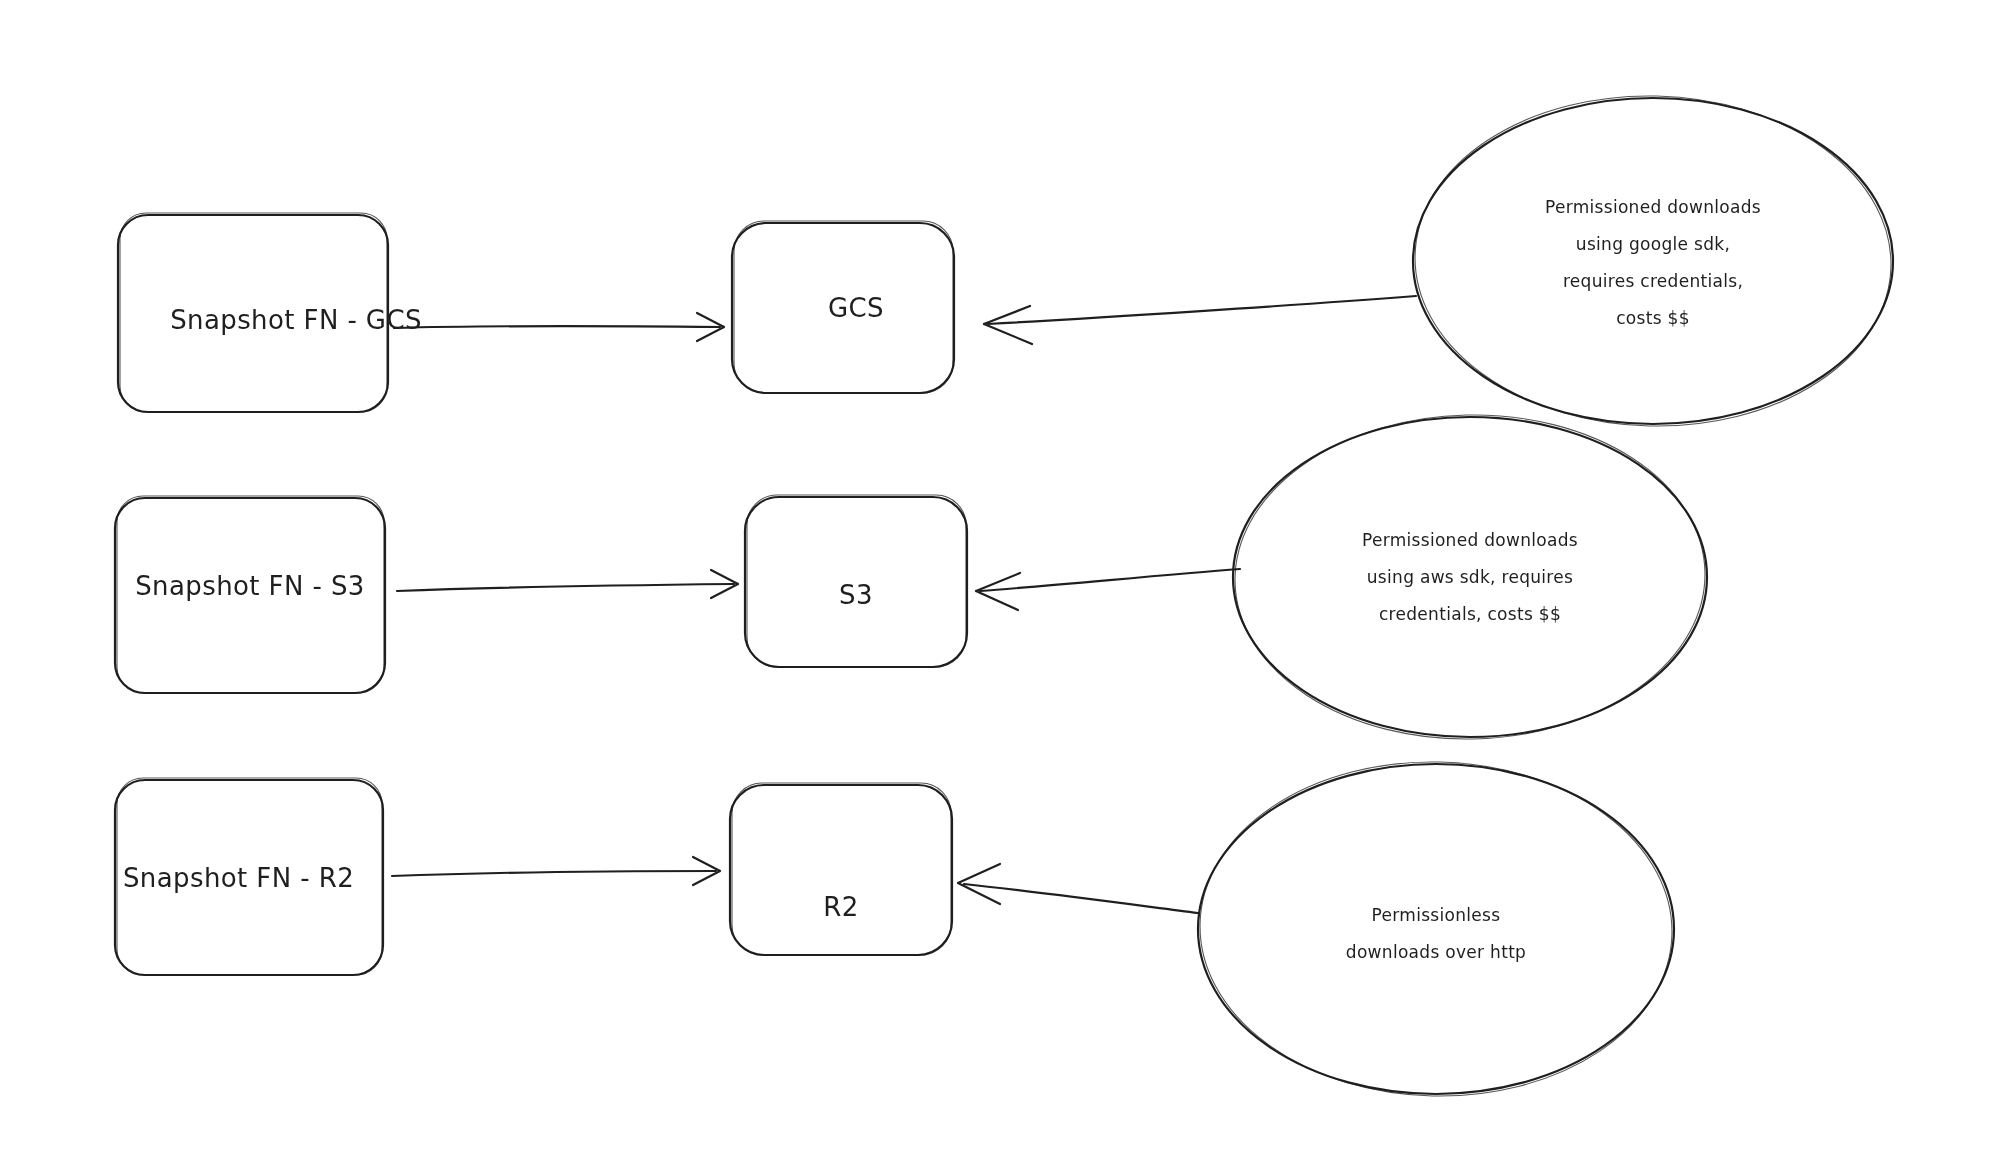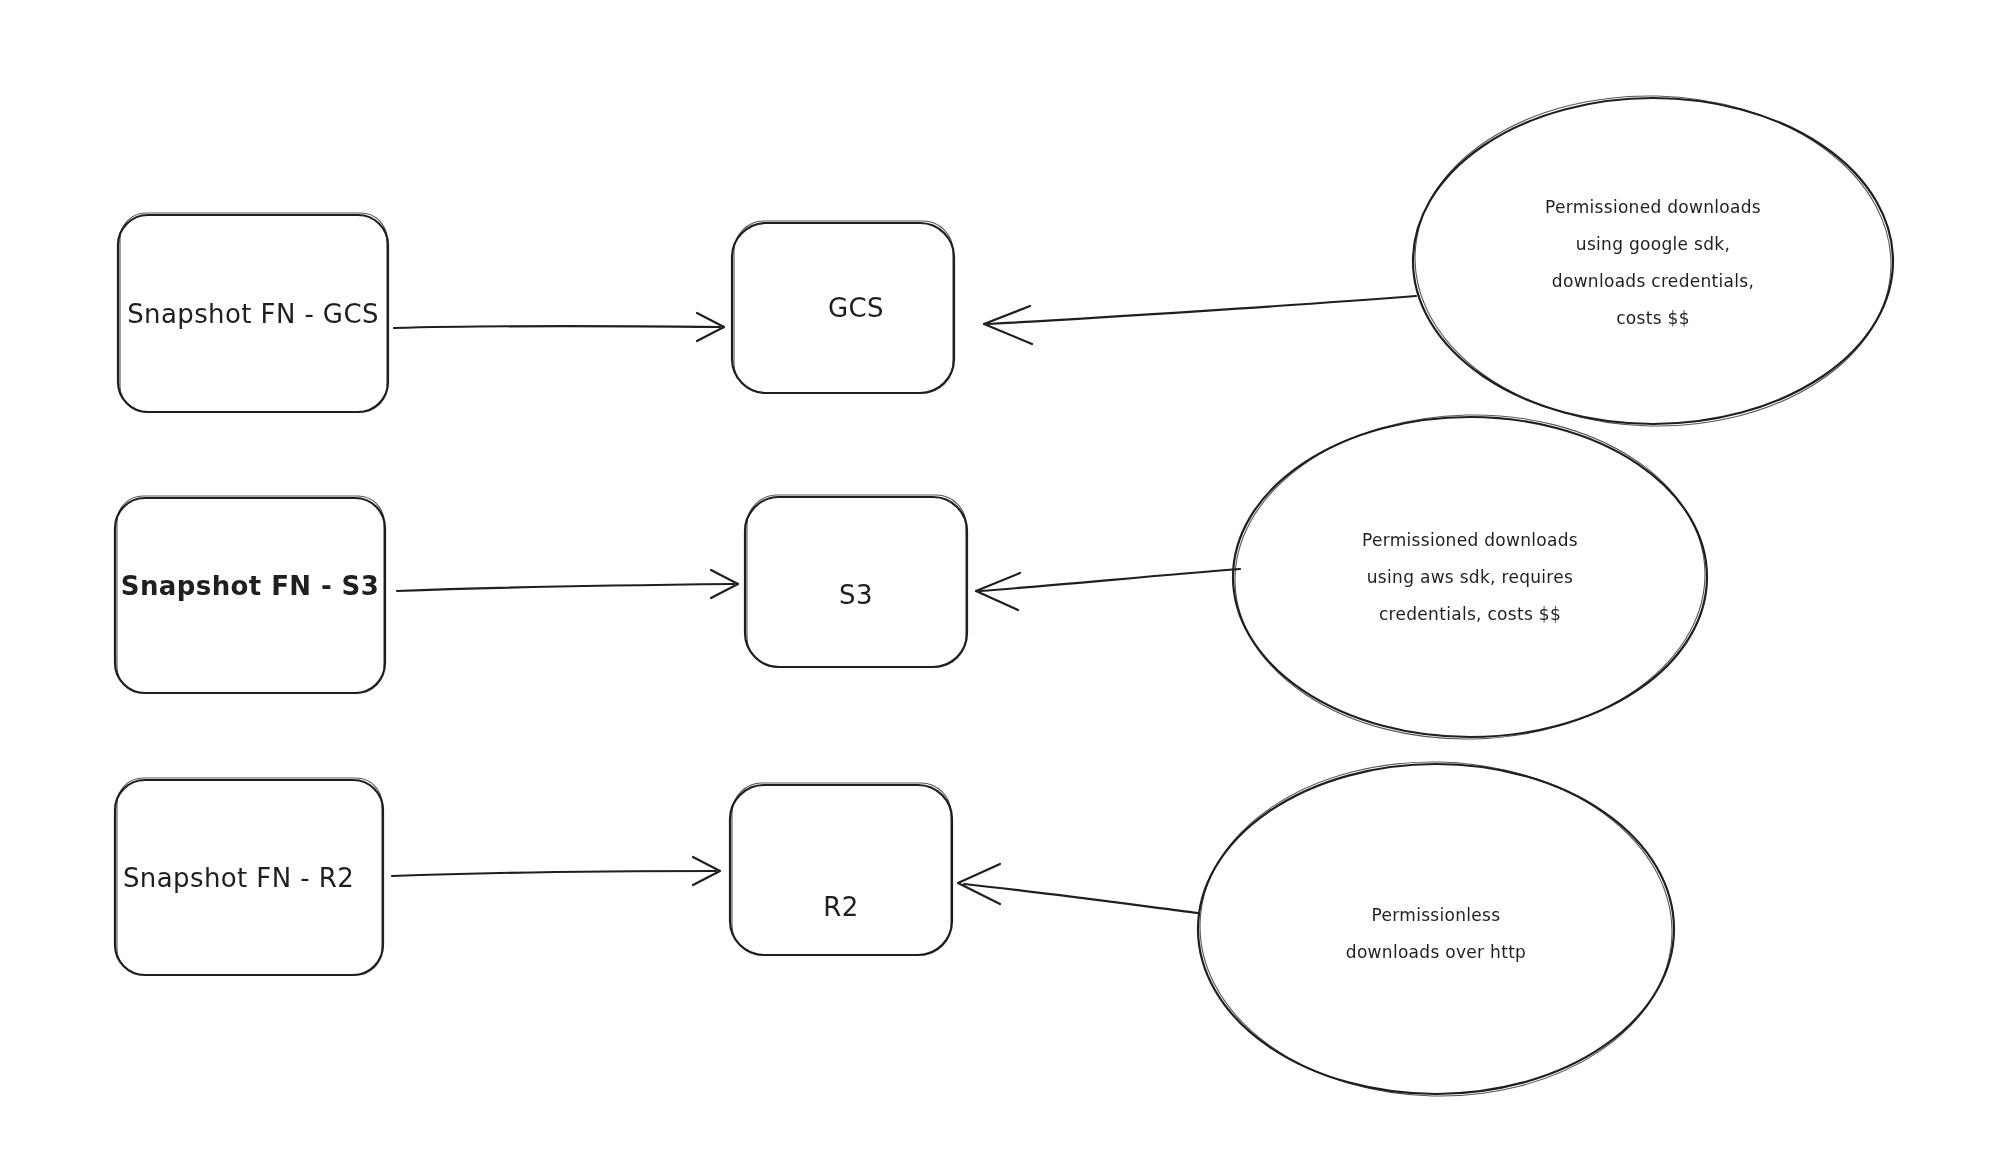--- a/index.html
+++ b/index.html
@@ -125,30 +125,30 @@
     <g>
       <path d="M1198 913 C 1120 903, 1030 891, 964 884"></path>
       <path d="M1000 864 L958 883 M1000 904 L958 883"></path>
     </g>
     <g>
       <ellipse cx="1436" cy="929" rx="238" ry="165"></ellipse>
       <ellipse class="echo" cx="1436" cy="929" rx="236" ry="167" transform="rotate(1.3 1436 929)"></ellipse>
     </g>
   </svg>
 
-  <div class="label" style="left:118px; top:215px; width:270px; height:197px;">Snapshot FN - GCS</div>
+  <div class="label" style="left:118px; top:221px; width:270px; height:197px;padding-left:43px;">Snapshot FN - GCS</div>
   <div class="label" style="left:732px; top:223px; width:248px; height:170px;">GCS</div>
   <div class="note" style="left:1413px; top:163px; width:480px; height:200px;">
     <span>Permissioned downloads</span>
     <span>using google sdk,</span>
-    <span>downloads credentials,</span>
+    <span>requires credentials,</span>
     <span>costs $$</span>
   </div>
 
-  <div class="label" style="left:115px; top:498px; width:270px; height:176px;font-weight:bold;">Snapshot FN - S3</div>
+  <div class="label" style="left:115px; top:498px; width:270px; height:176px;">Snapshot FN - S3</div>
   <div class="label" style="left:745px; top:497px; width:222px; height:196px;">S3</div>
   <div class="note" style="left:1230px; top:497px; width:480px; height:160px;">
     <span>Permissioned downloads</span>
     <span>using aws sdk, requires</span>
     <span>credentials, costs $$</span>
   </div>
 
   <div class="label" style="left:115px; top:780px; width:217px; height:195px;margin-left:15px;">Snapshot FN - R2</div>
   <div class="label" style="left:730px; top:785px; width:222px; height:170px;margin-top:37px;">R2</div>
   <div class="note" style="left:1196px; top:874px; width:480px; height:120px;">

